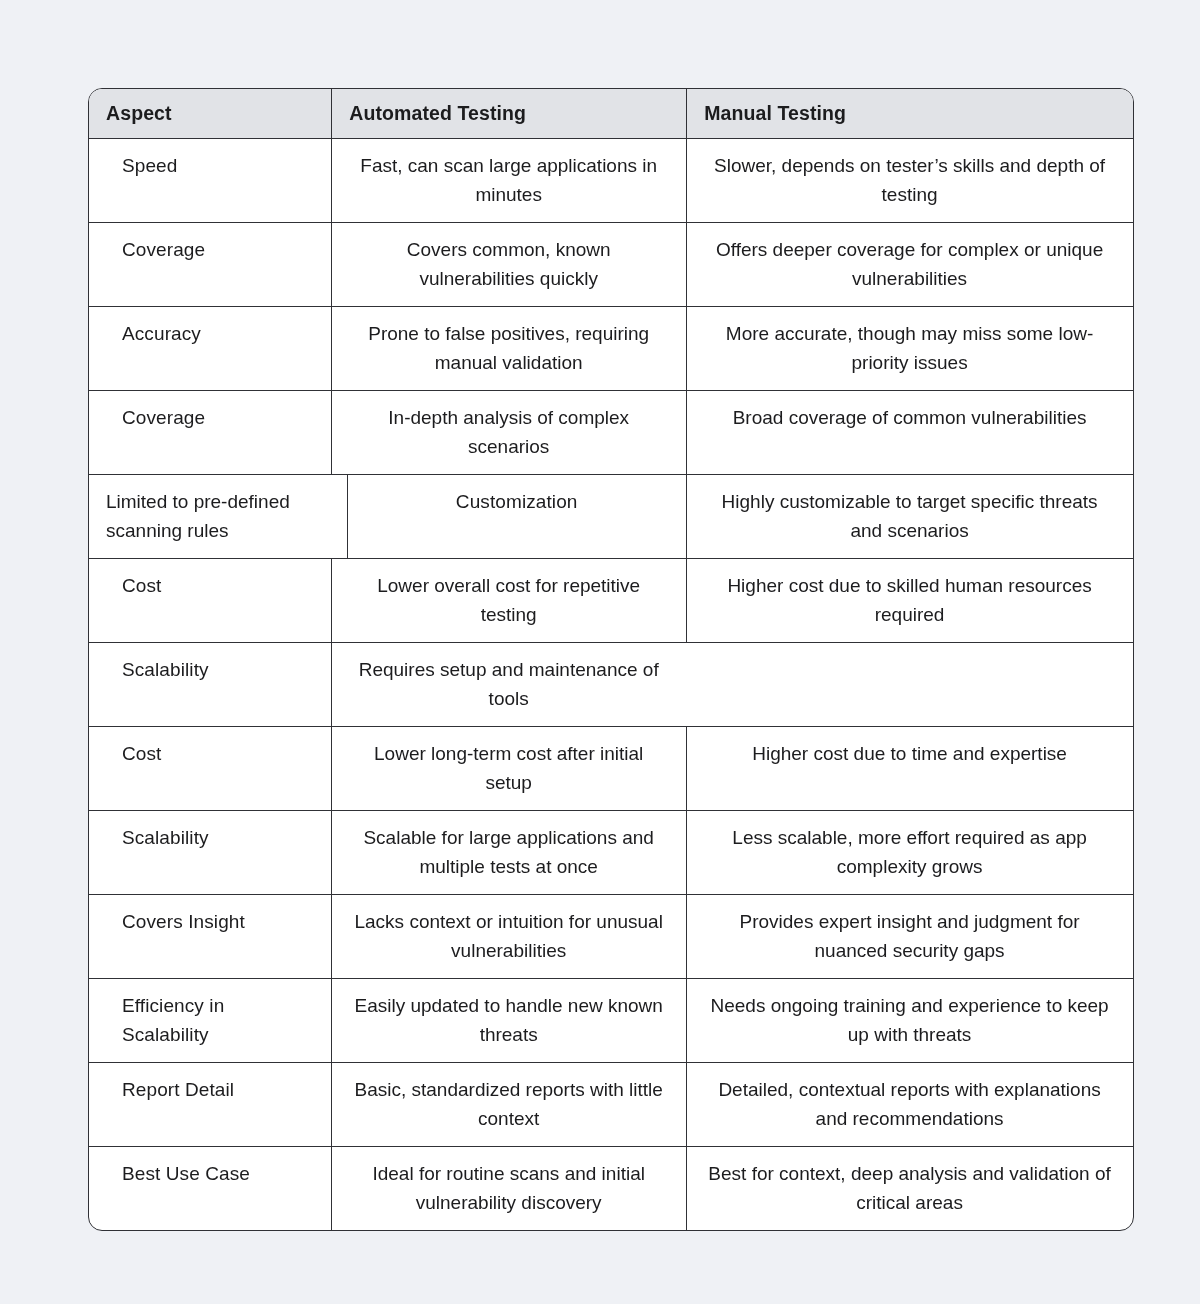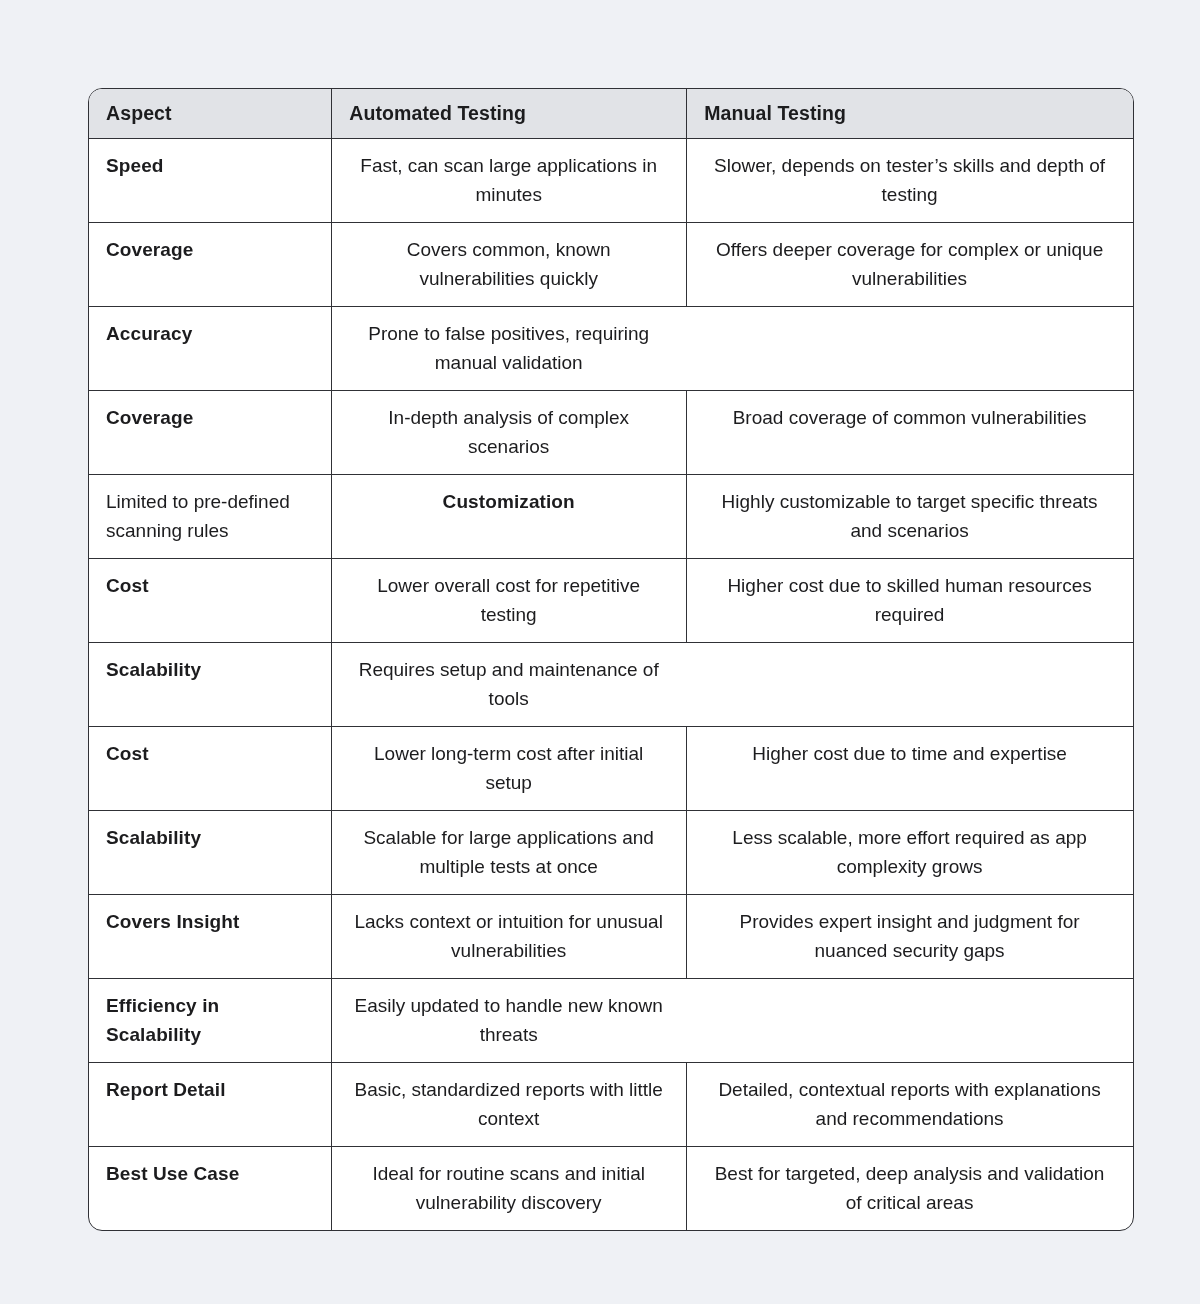--- a/index.html
+++ b/index.html
@@ -29,21 +29,21 @@
   .row + .row { border-top: 1.5px solid #303136; }
   #rows .row:first-child { border-top: 1.5px solid #303136; }
   .cell {
     padding: 12px 18px 13px 17px;
     font-size: 19px;
     line-height: 29px;
     min-height: 82px;
     color: #1c1c1e;
   }
   .cell + .cell { border-left: 1.5px solid #303136; text-align: center; }
-  .cell.aspect { font-weight: 700; letter-spacing: 0.1px; }
+  .cell.aspect { font-weight: 400; letter-spacing: 0.1px; margin-left: 16px; }
   .header-row {
     background: #e1e3e7;
   }
   .header-row .cell {
     min-height: 49px;
     display: flex;
     align-items: center;
     padding-top: 0;
     padding-bottom: 0;
     font-weight: 700;
@@ -70,20 +70,21 @@
 
   <div class="row">
     <div class="cell aspect">Coverage</div>
     <div class="cell">Covers common, known vulnerabilities quickly</div>
     <div class="cell">Offers deeper coverage for complex or unique vulnerabilities</div>
   </div>
 
   <div class="row">
     <div class="cell aspect">Accuracy</div>
     <div class="cell">Prone to false positives, requiring manual validation</div>
+    <div class="cell">More accurate, though may miss some low-priority issues</div>
   </div>
 
   <div class="row">
     <div class="cell aspect">Coverage</div>
     <div class="cell">In-depth analysis of complex scenarios</div>
     <div class="cell">Broad coverage of common vulnerabilities</div>
   </div>
 
   <div class="row">
     <div class="cell">Limited to pre-defined scanning rules</div>
@@ -116,28 +117,29 @@
 
   <div class="row">
     <div class="cell aspect">Covers Insight</div>
     <div class="cell">Lacks context or intuition for unusual vulnerabilities</div>
     <div class="cell">Provides expert insight and judgment for nuanced security gaps</div>
   </div>
 
   <div class="row">
     <div class="cell aspect">Efficiency in Scalability</div>
     <div class="cell">Easily updated to handle new known threats</div>
+    <div class="cell">Needs ongoing training and experience to keep up with threats</div>
   </div>
 
   <div class="row">
     <div class="cell aspect">Report Detail</div>
     <div class="cell">Basic, standardized reports with little context</div>
     <div class="cell">Detailed, contextual reports with explanations and recommendations</div>
   </div>
 
   <div class="row">
     <div class="cell aspect">Best Use Case</div>
     <div class="cell">Ideal for routine scans and initial vulnerability discovery</div>
-    <div class="cell">Best for targeted, deep analysis and validation of critical areas</div>
+    <div class="cell">Best for context, deep analysis and validation of critical areas</div>
   </div>
 </div>
   </div>
 </div>
 
 </body></html>

